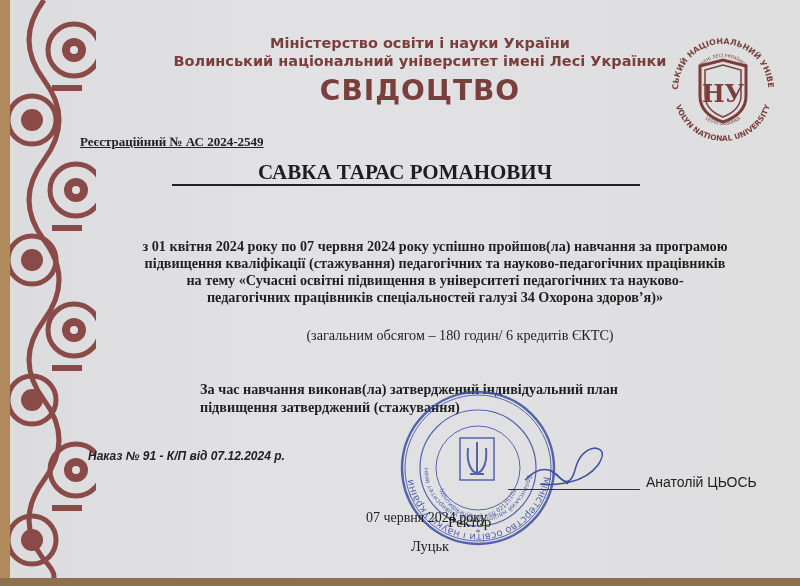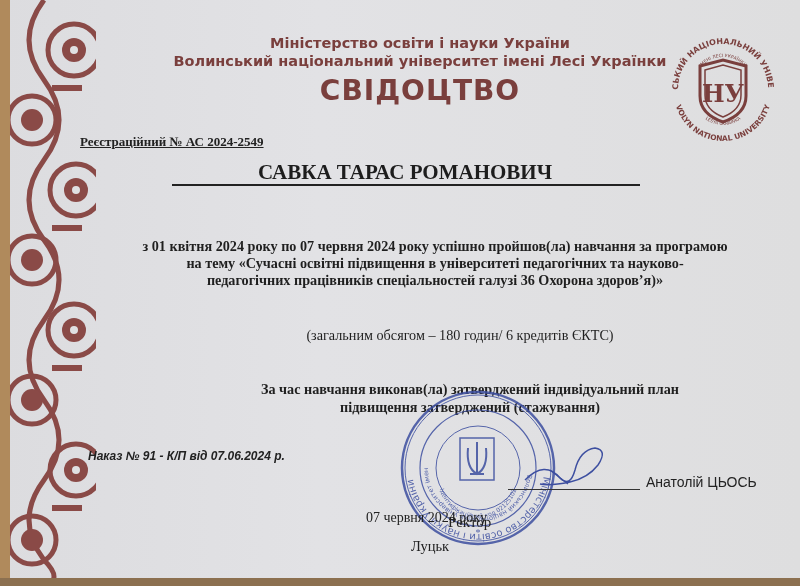--- a/index.html
+++ b/index.html
@@ -23,21 +23,21 @@
     .header { position: absolute; left: 160px; width: 520px; text-align: center; color: #7a3f3d; font-family: "DejaVu Sans", sans-serif; font-weight: bold; }
     .hdr1 { top: 35px; font-size: 14.5px; }
     .hdr2 { top: 53px; font-size: 14.5px; left: 120px; width: 600px; }
     .title { top: 74px; font-size: 28px; letter-spacing: 1px; }
     .logo { position: absolute; left: 660px; top: 26px; width: 126px; height: 126px; }
     .reg { position: absolute; left: 80px; top: 134px; font-size: 13px; font-weight: bold; color: #222; text-decoration: underline; }
     .name { position: absolute; left: 170px; top: 160px; width: 470px; text-align: center; font-size: 21px; font-weight: bold; color: #1d1d1d; }
     .name-line { position: absolute; left: 172px; top: 184px; width: 468px; height: 2px; background: #222; }
     .body-text { position: absolute; left: 92px; top: 238px; width: 686px; text-align: center; font-size: 14.2px; font-weight: bold; color: #1f1f1f; line-height: 17px; }
     .volume { position: absolute; left: 200px; top: 327px; width: 520px; text-align: center; font-size: 14.2px; font-weight: normal; color: #1f1f1f; }
-    .plan { position: absolute; left: 200px; top: 380px; width: 540px; text-align: center; font-size: 14.2px; font-weight: bold; color: #1f1f1f; line-height: 18px; }
+    .plan { position: absolute; left: 200px; top: 380px; width: 540px; text-align: left; font-size: 14.2px; font-weight: bold; color: #1f1f1f; line-height: 18px; }
     .order { position: absolute; left: 88px; top: 449px; font-size: 12px; font-style: italic; font-weight: bold; color: #222; font-family: "Liberation Sans", sans-serif; }
     .stamp { position: absolute; left: 398px; top: 388px; width: 160px; height: 160px; }
     .rector { position: absolute; left: 448px; top: 474px; font-size: 15px; color: #222; margin-top: 40px; }
     .sig-line { position: absolute; left: 508px; top: 489px; width: 132px; height: 1px; background: #333; }
     .signature { position: absolute; left: 520px; top: 440px; width: 90px; height: 50px; }
     .rector-name { position: absolute; left: 646px; top: 474px; font-size: 14px; color: #222; font-family: "Liberation Sans", sans-serif; }
     .date { position: absolute; left: 366px; top: 510px; font-size: 14px; color: #222; }
     .city { position: absolute; left: 411px; top: 538px; font-size: 14.5px; color: #222; text-align: center; }
     .bottom-edge { position: absolute; left: 0; top: 578px; width: 800px; height: 8px; background: #8c7050; }
   </style>
@@ -101,32 +101,33 @@
     <text x="63" y="76" text-anchor="middle" font-family="DejaVu Serif, serif" font-size="24" font-weight="bold" fill="#7a3f3d">НУ</text>
   </svg>
 
   <div class="reg">Реєстраційний № АС 2024-2549</div>
 
   <div class="name">САВКА ТАРАС РОМАНОВИЧ</div>
   <div class="name-line"></div>
 
   <div class="body-text">
     <div>з 01 квітня 2024 року по 07 червня 2024 року успішно пройшов(ла) навчання  за програмою</div>
+    <div>підвищення  кваліфікації (стажування) педагогічних та науково-педагогічних працівників</div>
     <div>на тему «Сучасні освітні підвищення в університеті педагогічних та науково-</div>
-    <div>педагогічних працівників спеціальностей галузі 36 Охорона здоров’я)»</div>
+    <div>педагогічних працівників спеціальностей галузі 34 Охорона здоров’я)»</div>
   </div>
 
   <div class="volume">(загальним обсягом – 180  годин/ 6 кредитів ЄКТС)</div>
 
   <div class="plan">
     <div>За час  навчання виконав(ла) затверджений індивідуальний план</div>
     <div>підвищення затверджений (стажування)</div>
   </div>
 
-  <div class="order">Наказ № 91 - К/П від 07.06.2024 р.</div>
+  <div class="order">Наказ № 91 - К/П від 07.12.2024 р.</div>
 
   <svg class="stamp" viewBox="0 0 160 160" style="opacity:0.85">
     <defs>
       <path id="stOuter" d="M14 80 A66 66 0 1 1 146 80 A66 66 0 1 1 14 80"></path>
       <path id="stInner" d="M30 80 A50 50 0 1 1 130 80 A50 50 0 1 1 30 80"></path>
       <path id="stCode" d="M40 90 A40 40 0 0 0 120 90"></path>
     </defs>
     <circle cx="80" cy="80" r="76" fill="none" stroke="#3d4fa0" stroke-width="2.5"></circle>
     <circle cx="80" cy="80" r="73" fill="none" stroke="#3d4fa0" stroke-width="1"></circle>
     <circle cx="80" cy="80" r="58" fill="none" stroke="#3d4fa0" stroke-width="1.2"></circle>

